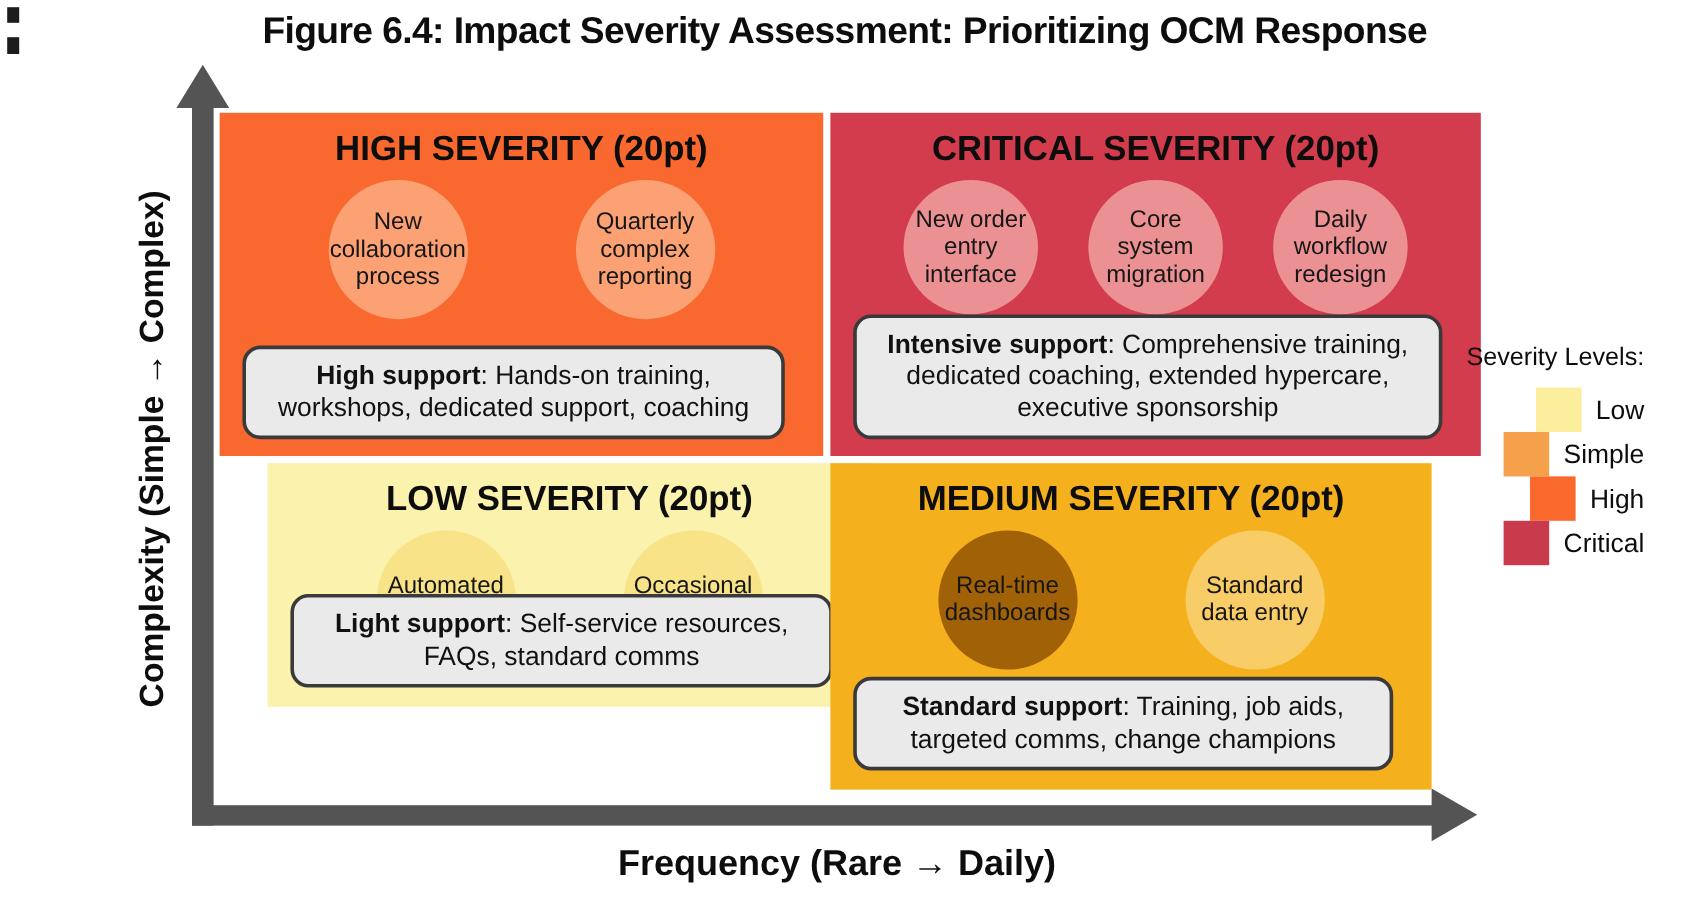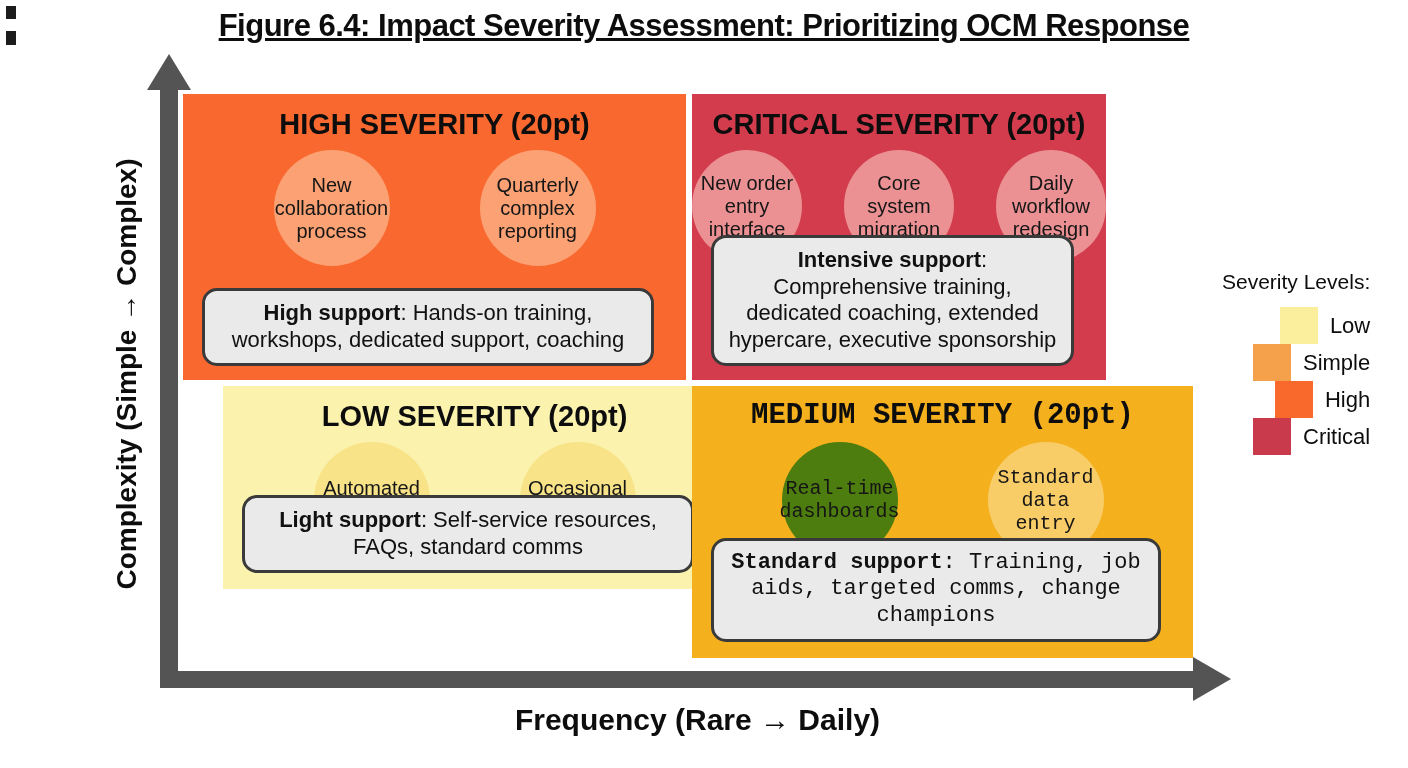--- a/index.html
+++ b/index.html
@@ -3,60 +3,60 @@
 <meta charset="utf-8">
 <style>
   html,body{margin:0;padding:0;background:#ffffff;}
   .canvas{
     position:relative;width:1408px;height:768px;background:#ffffff;
     font-family:"Liberation Sans","DejaVu Sans",sans-serif;color:#111;overflow:hidden;
   }
   
   .fig-title{
     position:absolute;top:8px;left:0;width:1408px;text-align:center;
-    font-size:31px;font-weight:bold;letter-spacing:-0.5px;color:#0d0d0d;text-decoration:underline;
+    font-size:31px;font-weight:bold;letter-spacing:-0.5px;color:#0d0d0d;
   }
   
   .y-axis-bar{position:absolute;left:160px;top:84px;width:18px;height:604px;background:#545454;}
   .y-axis-head{position:absolute;left:147px;top:54px;width:0;height:0;
     border-left:22px solid transparent;border-right:22px solid transparent;border-bottom:36px solid #545454;}
   .x-axis-bar{position:absolute;left:160px;top:671px;width:1035px;height:17px;background:#545454;}
   .x-axis-head{position:absolute;left:1193px;top:657px;width:0;height:0;
     border-top:22px solid transparent;border-bottom:22px solid transparent;border-left:38px solid #545454;}
   .y-axis-label{
     position:absolute;left:127px;top:374px;transform:translate(-50%,-50%) rotate(-90deg);
     white-space:nowrap;font-size:28px;font-weight:bold;color:#0d0d0d;
   }
   .x-axis-label{
     position:absolute;left:160px;top:703px;width:1075px;text-align:center;
     font-size:30px;font-weight:bold;color:#0d0d0d;
   }
   
   .quad{position:absolute;box-sizing:border-box;padding-top:15px;}
   .q-tl{left:183px;top:94px;width:503px;height:286px;}
-  .q-tr{left:692px;top:94px;width:414px;height:286px;}
+  .q-tr{left:692px;top:94px;width:542px;height:286px;}
   .q-bl{left:183px;top:386px;width:503px;height:203px;margin-left:40px;}
-  .q-br{left:692px;top:386px;width:501px;height:272px;font-family:Liberation Mono, monospace;}
+  .q-br{left:692px;top:386px;width:501px;height:272px;}
   .quad-title{text-align:center;font-size:29px;font-weight:bold;line-height:1.05;color:#0d0d0d;}
   .circle-row{display:flex;justify-content:center;align-items:center;margin-top:11px;gap:90px;}
   .q-tr .circle-row{gap:42px;}
   .circle{
     width:116px;height:116px;border-radius:50%;display:flex;align-items:center;justify-content:center;
     text-align:center;font-size:20px;line-height:1.15;padding:6px;box-sizing:border-box;color:#161616;
   }
   .q-tr .circle{width:112px;height:112px;}
   .support-box{
     position:absolute;left:19px;right:32px;bottom:14px;background:#EAEAEA;
     border:3px solid #3a3a3a;border-radius:15px;padding:9px 12px;box-sizing:border-box;
     text-align:center;font-size:22px;line-height:1.22;color:#111;
   }
   .q-bl .support-box,.q-br .support-box{bottom:16px;}
   .support-box b{font-weight:bold;}
   
-  .legend{position:absolute;left:1222px;top:270px;}
+  .legend{position:absolute;left:1222px;top:286px;}
   .legend-title{font-size:21px;color:#0d0d0d;margin-bottom:13px;white-space:nowrap;}
   .legend-row{display:flex;align-items:center;height:37px;justify-content:flex-end;}
   .legend-swatch{width:38px;height:37px;flex:0 0 38px;}
   .legend-label{margin-left:12px;font-size:22px;color:#0d0d0d;white-space:nowrap;}
   
   .mark{position:absolute;background:#1c1c1c;}
   .mark-1{left:6px;top:6px;width:10px;height:13px;}
   .mark-2{left:6px;top:31px;width:10px;height:14px;}
 </style>
 </head>
@@ -100,21 +100,21 @@
     <div class="circle-row">
       <div class="circle" style="background-color: rgb(248, 227, 136);">Automated approvals</div>
       <div class="circle" style="background-color: rgb(248, 227, 136);">Occasional report view</div>
     </div>
     <div class="support-box"><b>Light support</b><span>: Self-service resources, FAQs, standard comms</span></div>
   </div>
 
   <div class="quad q-br" style="background-color: rgb(245, 176, 29);">
     <div class="quad-title">MEDIUM SEVERITY (20pt)</div>
     <div class="circle-row">
-      <div class="circle" style="background-color: #4d7c0f;">Real-time dashboards</div>
+      <div class="circle" style="background-color: #a16207;">Real-time dashboards</div>
       <div class="circle" style="background-color: rgb(248, 204, 103);">Standard data entry</div>
     </div>
     <div class="support-box"><b>Standard support</b><span>: Training, job aids, targeted comms, change champions</span></div>
   </div>
 
   <div class="legend">
     <div class="legend-title">Severity Levels:</div>
     <div class="legend-row">
       <span class="legend-swatch" style="background-color: rgb(251, 238, 156);"></span>
       <span class="legend-label">Low</span>

